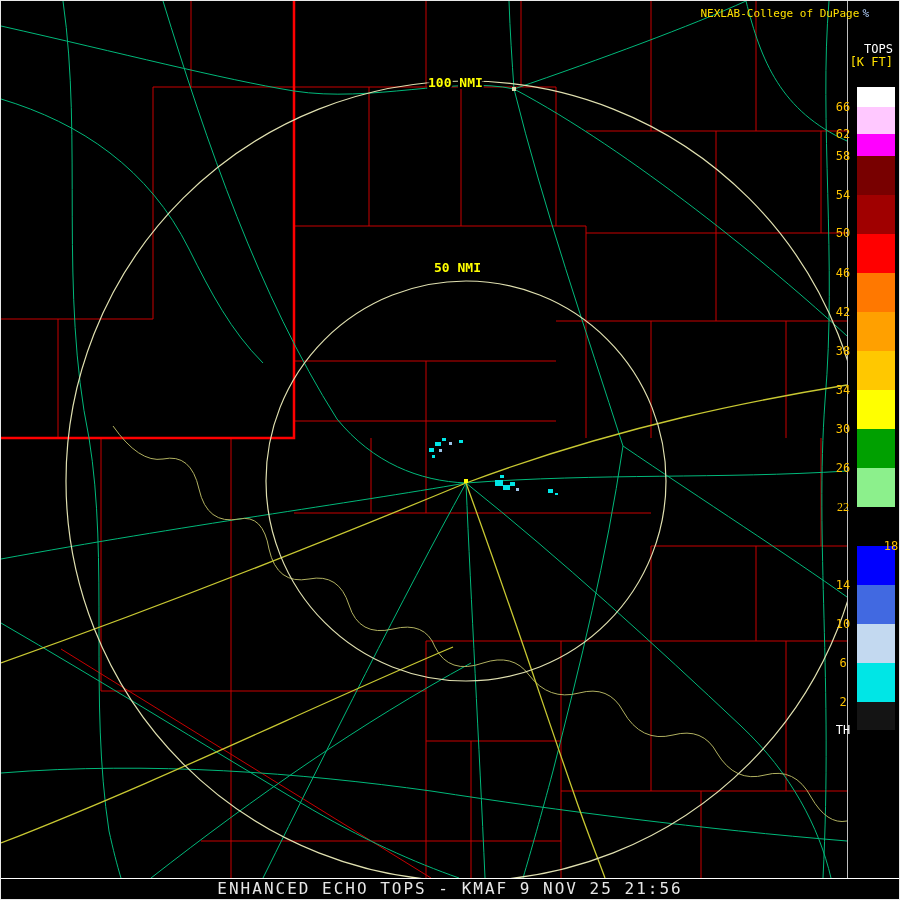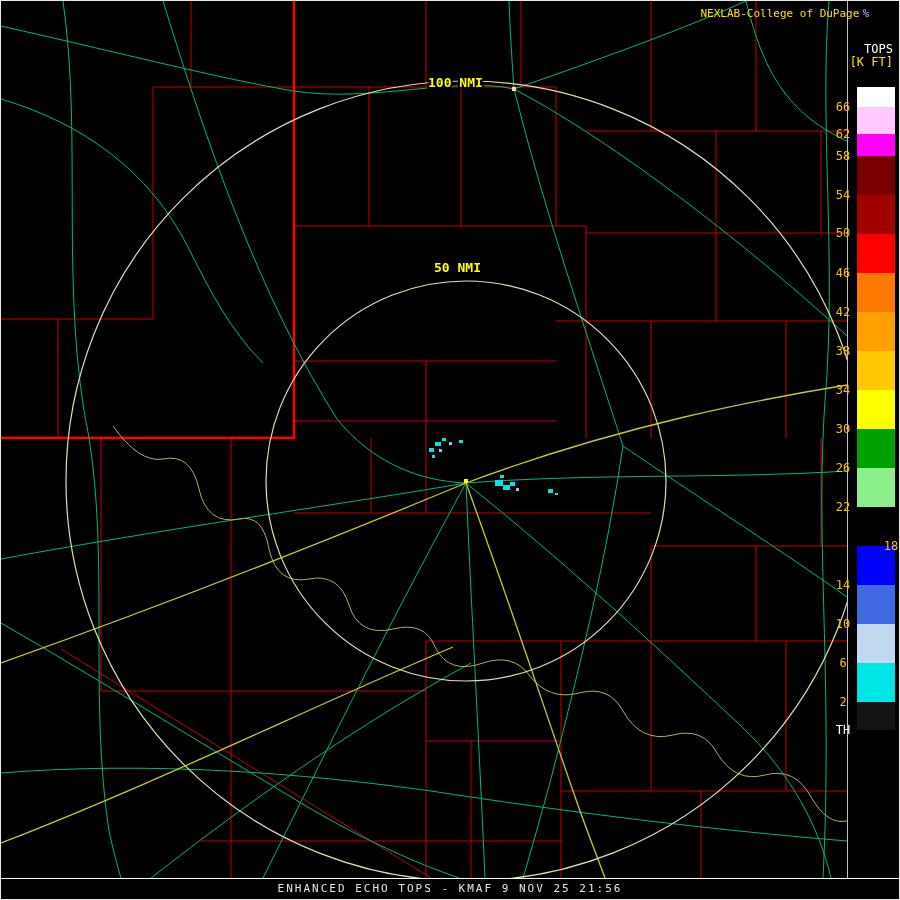--- a/index.html
+++ b/index.html
@@ -31,21 +31,21 @@
   .cb-row{position:relative;width:62px;}
   .cb-swatch{margin-left:24px;width:38px;height:100%;position:absolute;top:0;bottom:0;}
   .cb-num{
     position:absolute;left:0;bottom:-7px;width:20px;text-align:center;
     color:var(--scale-label);font-size:12px;line-height:14px;z-index:2;
   }
   .footerbar{
     position:absolute;left:0;right:0;bottom:0;height:20px;
     border-top:1px solid #ffffff;background:#000;
     text-align:center;color:var(--footer-text);
-    font-size:11px;line-height:20px;letter-spacing:2px;white-space:nowrap;
+    font-size:16px;line-height:20px;letter-spacing:2px;white-space:nowrap;
   }
 </style>
 </head>
 <body>
 
 <div class="frame">
 
   <svg class="map" width="846" height="877" viewBox="0 0 846 877">
 
     <g class="county">
@@ -205,21 +205,21 @@
         <span class="cb-num">34</span>
       </div>
       <div class="cb-row" style="height: 39px;">
         <div class="cb-swatch" style="background: rgb(255, 255, 0);"></div>
         <span class="cb-num">30</span>
       </div>
       <div class="cb-row" style="height: 39px;">
         <div class="cb-swatch" style="background: rgb(0, 160, 0);"></div>
         <span class="cb-num">26</span>
       </div>
-      <div class="cb-row" style="height: 39px;">
+      <div class="cb-row" style="height: 39px; font-family: Liberation Serif, serif;">
         <div class="cb-swatch" style="background: rgb(140, 240, 140);"></div>
         <span class="cb-num">22</span>
       </div>
       <div class="cb-row" style="height: 39px; margin-left: 48px;">
         <div class="cb-swatch" style="background: rgb(0, 0, 150);"></div>
         <span class="cb-num">18</span>
       </div>
       <div class="cb-row" style="height: 39px;">
         <div class="cb-swatch" style="background: rgb(0, 0, 255);"></div>
         <span class="cb-num">14</span>

